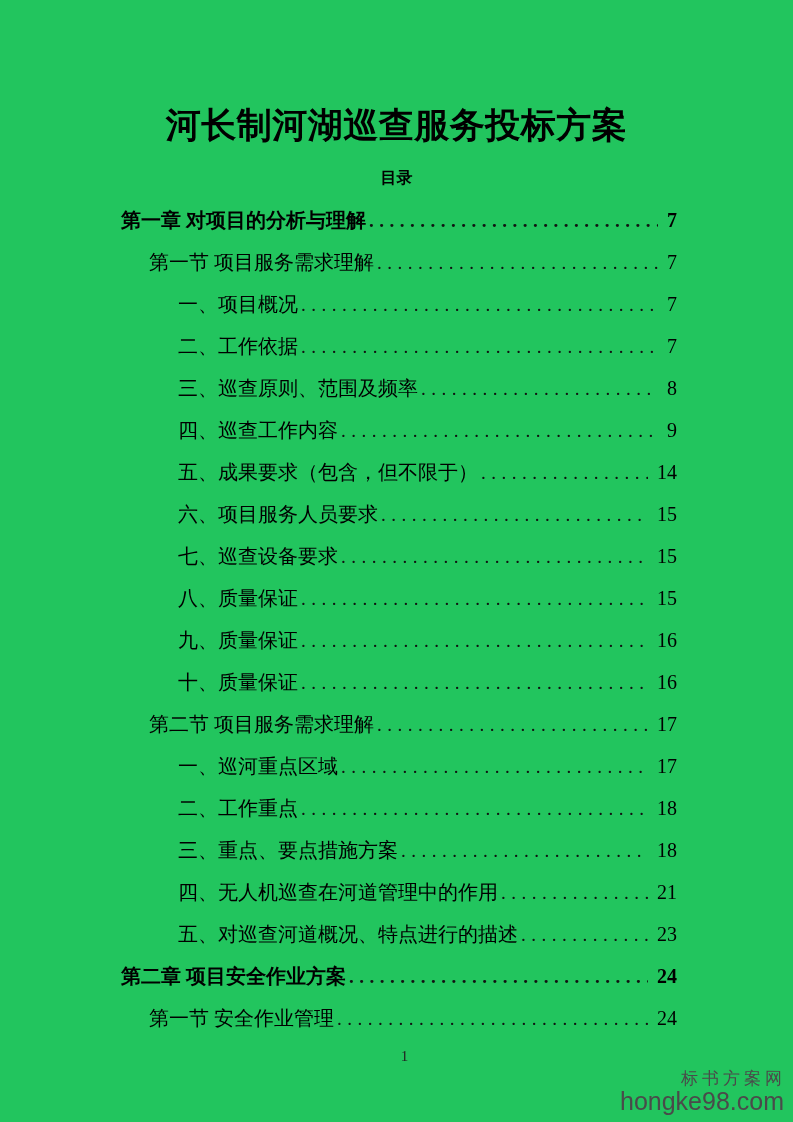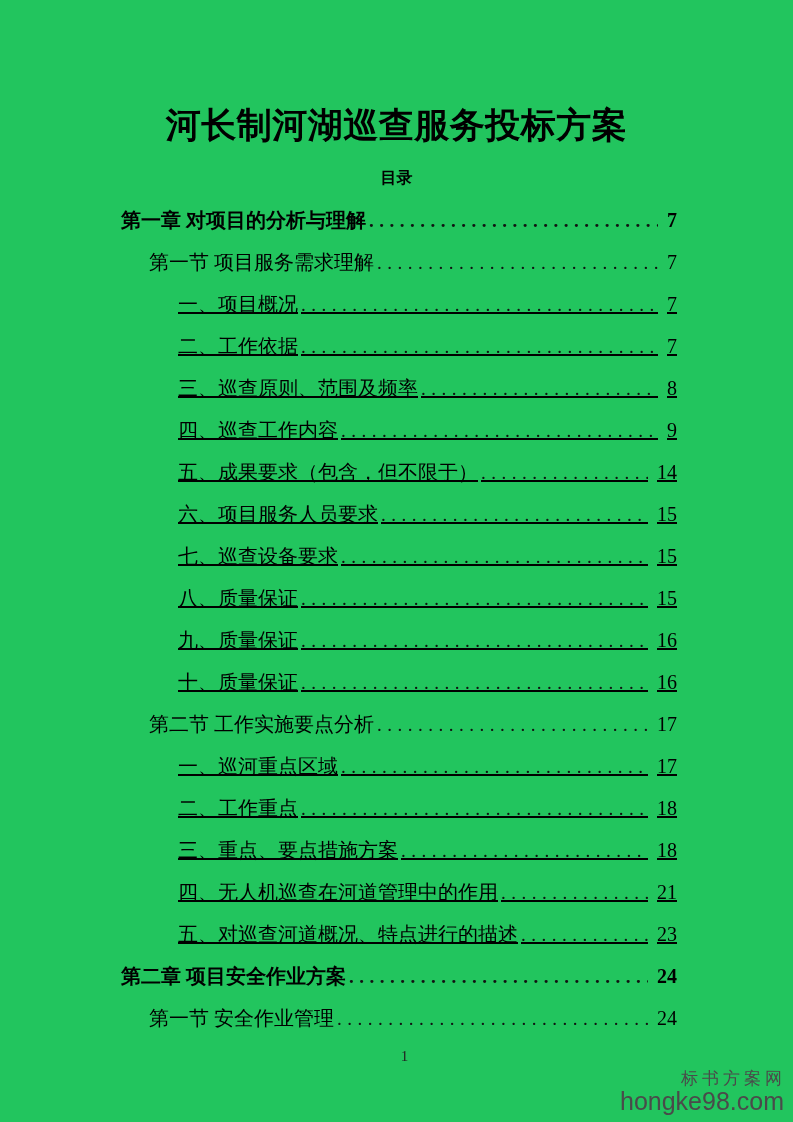--- a/index.html
+++ b/index.html
@@ -49,21 +49,21 @@
   .toc-row {
     display: flex;
     align-items: baseline;
     height: 42px;
     line-height: 42px;
     font-size: 20px;
     white-space: nowrap;
   }
   .toc-row.level-1 { padding-left: 0;    font-weight: bold; }
   .toc-row.level-2 { padding-left: 28px; font-weight: normal; }
-  .toc-row.level-3 { padding-left: 57px; font-weight: normal; text-decoration: underline; }
+  .toc-row.level-3 { padding-left: 57px; font-weight: normal; }
   .toc-label {
     flex: 0 0 auto;
   }
   .dots {
     flex: 1 1 auto;
     overflow: hidden;
     margin-left: 3px;
     margin-right: 4px;
     color: #111111;
   }
@@ -171,21 +171,21 @@
         <span class="toc-label">九、质量保证</span>
         <span class="dots"></span>
         <span class="pagenum">16</span>
       </div>
       <div class="toc-row level-3">
         <span class="toc-label">十、质量保证</span>
         <span class="dots"></span>
         <span class="pagenum">16</span>
       </div>
       <div class="toc-row level-2">
-        <span class="toc-label">第二节 工作实施要点分析</span>
+        <span class="toc-label">第二节 项目服务需求理解</span>
         <span class="dots"></span>
         <span class="pagenum">17</span>
       </div>
       <div class="toc-row level-3">
         <span class="toc-label">一、巡河重点区域</span>
         <span class="dots"></span>
         <span class="pagenum">17</span>
       </div>
       <div class="toc-row level-3">
         <span class="toc-label">二、工作重点</span>

